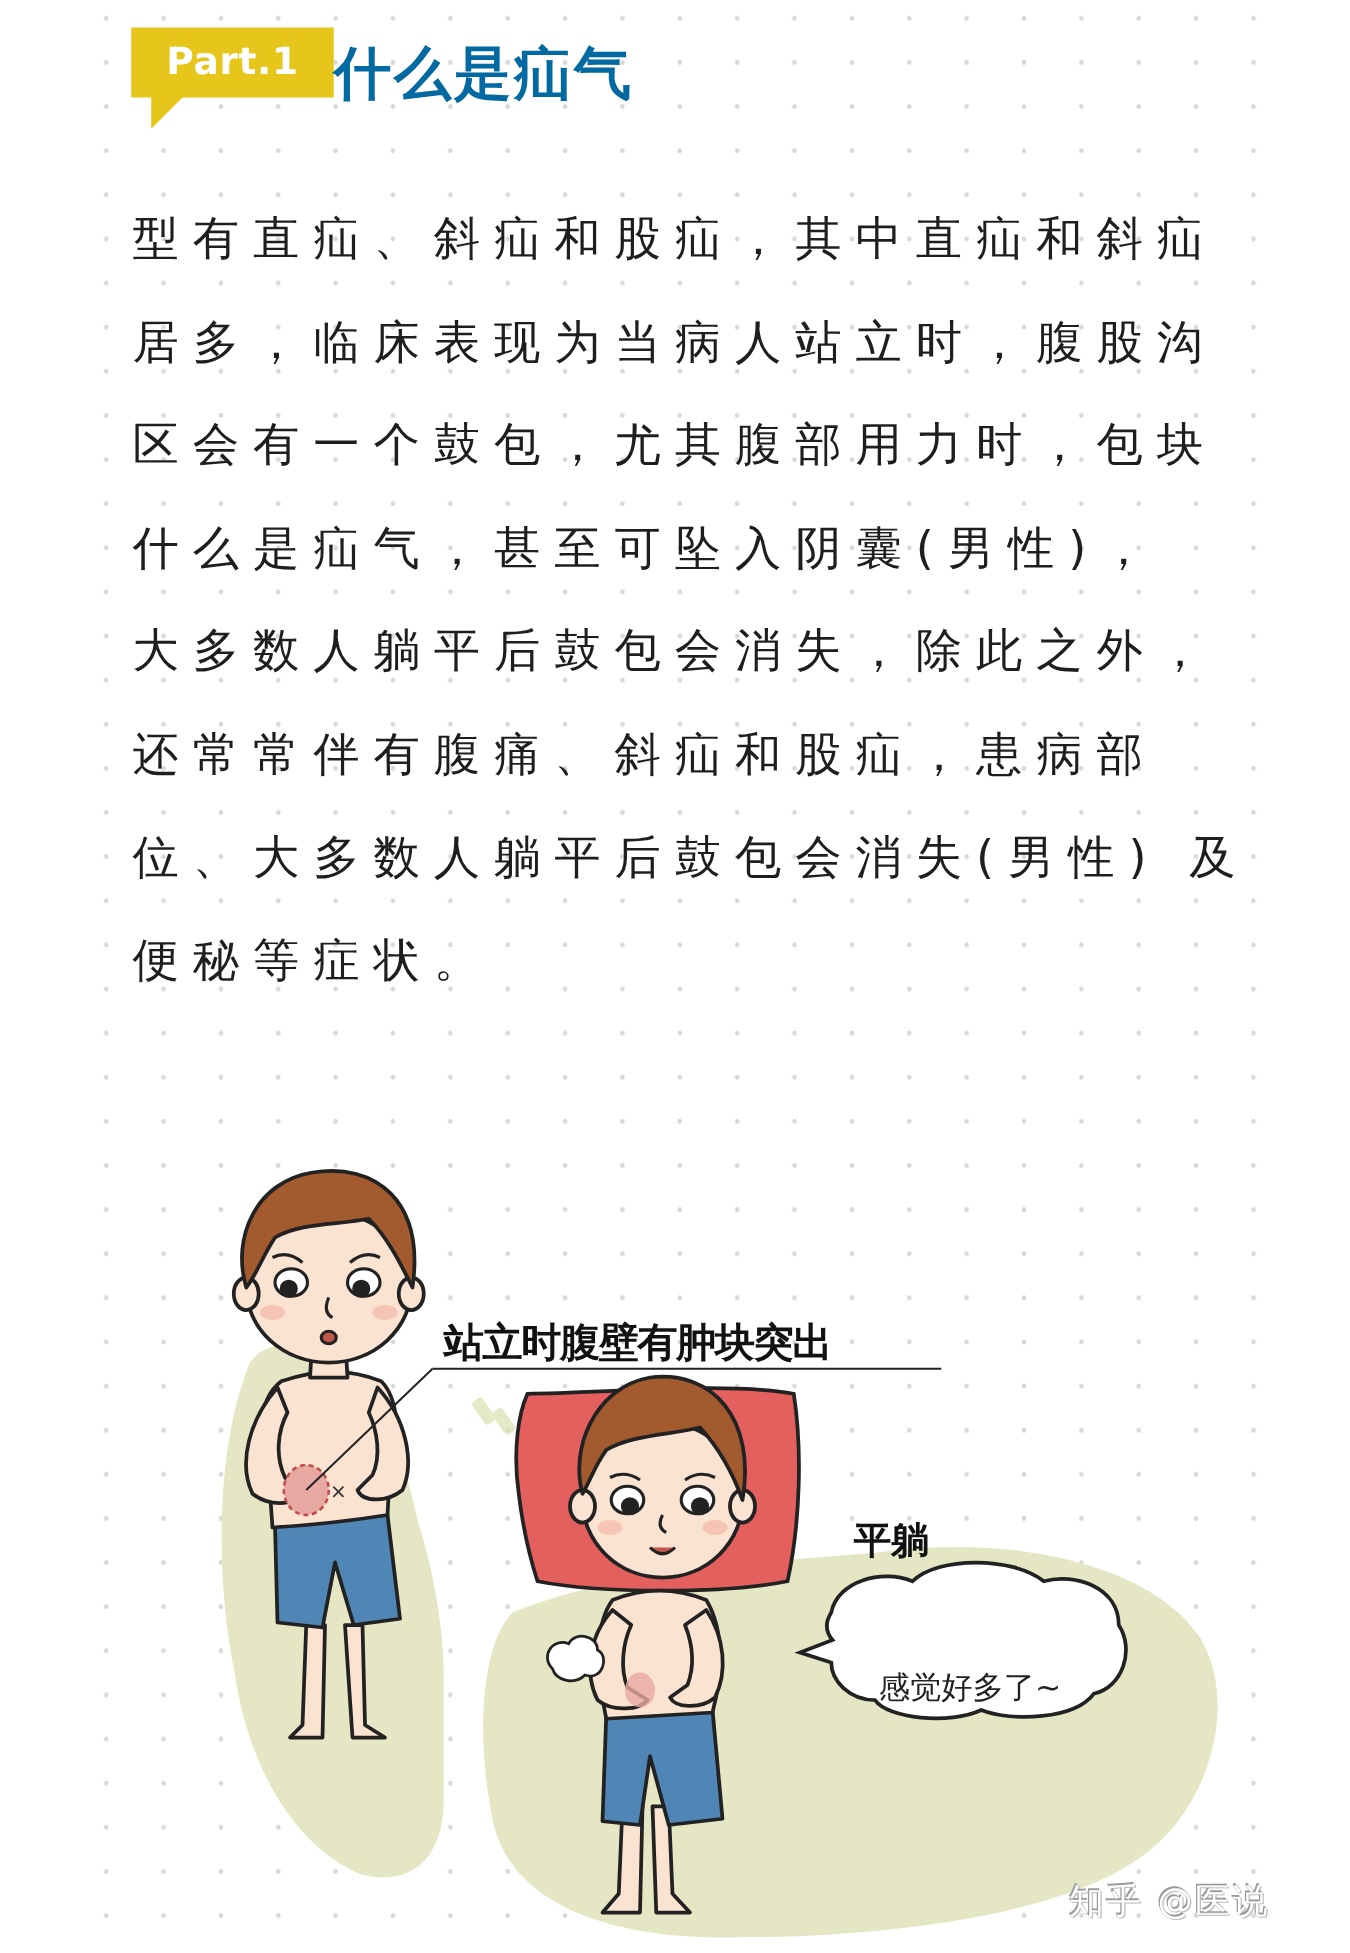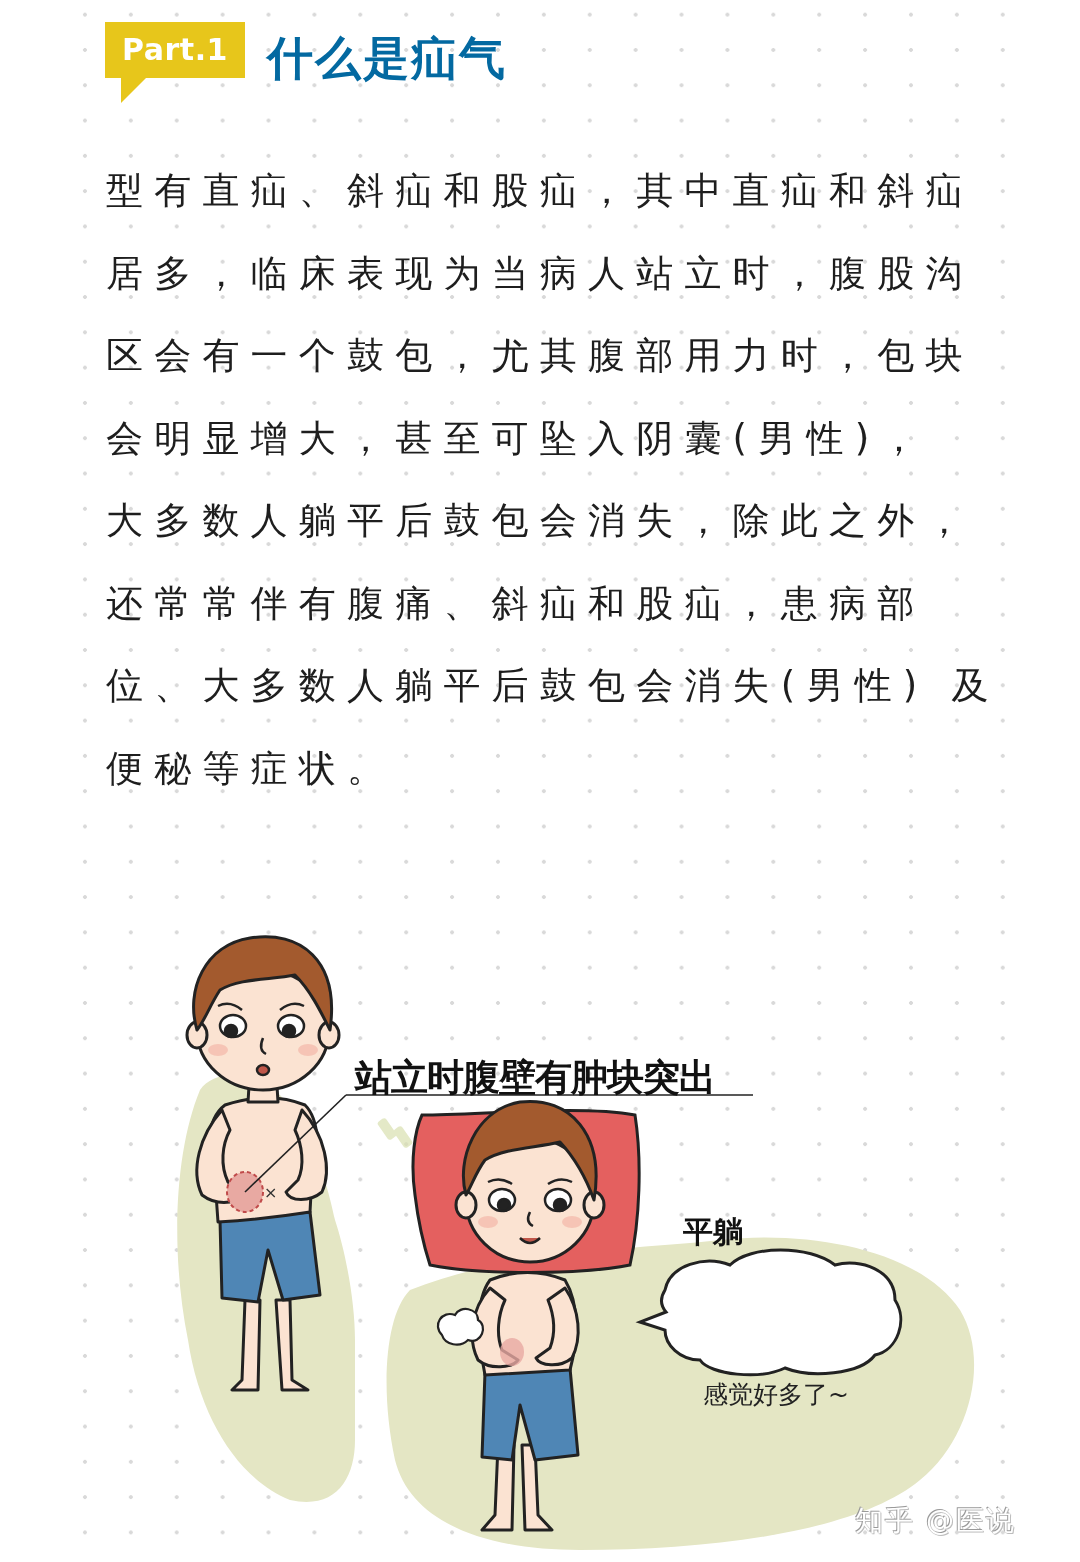--- a/index.html
+++ b/index.html
@@ -10,21 +10,21 @@
     background-size: 45.9px 35.3px;
     background-position: 62px -3px;
     font-family: "DejaVu Sans", "Liberation Sans", sans-serif;
     color:#1a1a1a;
   }
   .page-edge-mask-left { position:absolute; left:0; top:0; width:70px; height:1562px; background:#fff; }
   .page-edge-mask-right { position:absolute; left:1022px; top:0; width:58px; height:1562px; background:#fff; }
 
   .header { position:absolute; left:105px; top:22px; height:82px; }
   .badge {
-    position:absolute; left:0; top:0; width:140px; height:56px;
+    position:absolute; left:0; top:0; width:162px; height:56px;
     background:#e7c61b; color:#fff; font-weight:bold;
     font-family: "DejaVu Sans", sans-serif; font-size:30px;
     line-height:56px; text-align:center; letter-spacing:0.5px;
   }
   .badge-tail {
     position:absolute; left:16px; top:55px; width:0; height:0;
     border-top:26px solid #e7c61b; border-right:26px solid transparent;
   }
   .title {
     position:absolute; left:162px; top:6px; white-space:nowrap;
@@ -39,31 +39,31 @@
     height:82.5px; line-height:82.5px; font-size:37px; color:#1e1e1e;
     letter-spacing:11.2px; white-space:nowrap;
     font-family: "DejaVu Sans", sans-serif;
   }
   .body-line.indent { padding-left:98px; }
 
   .illustration { position:absolute; left:160px; top:920px; width:880px; height:642px; }
   .illustration svg { display:block; }
 
   .caption-standing {
-    position:absolute; left:355px; top:1053px; font-size:37px; font-weight:bold;
+    position:absolute; left:355px; top:1053px; font-size:32px; font-weight:bold;
     color:#111; letter-spacing:-1px; white-space:nowrap;
     font-family: "DejaVu Sans", sans-serif;
   }
   .caption-lying {
     position:absolute; left:655px; top:1212px; font-size:30px; font-weight:bold;
     color:#111; white-space:nowrap; font-family: "DejaVu Sans", sans-serif; margin-left: 28px;
   }
   .bubble-text {
     position:absolute; left:703px; top:1333px; font-size:25px; color:#222;
-    white-space:nowrap; font-family: "DejaVu Sans", sans-serif; margin-top: 45px;
+    white-space:nowrap; font-family: "DejaVu Sans", sans-serif;
   }
   .watermark {
     position:absolute; left:855px; top:1502px; font-size:28px; color:#ffffff;
     white-space:nowrap; letter-spacing:2px;
     text-shadow: -1px -1px 0 #9a9a9a, 1px 1px 0 #bdbdbd, 0 0 1px #888;
     font-family: "DejaVu Sans", sans-serif;
   }
 </style>
 </head>
 <body>
@@ -74,21 +74,21 @@
 <div class="header">
   <div class="badge">Part.1</div>
   <div class="badge-tail"></div>
   <div class="title">什么是疝气</div>
 </div>
 
 <div class="body-text">
   <div class="body-line">型有直疝、斜疝和股疝，其中直疝和斜疝</div>
   <div class="body-line">居多，临床表现为当病人站立时，腹股沟</div>
   <div class="body-line">区会有一个鼓包，尤其腹部用力时，包块</div>
-  <div class="body-line">会明显增大，甚至可坠入阴囊(男性)，</div>
+  <div class="body-line">什么是疝气，甚至可坠入阴囊(男性)，</div>
   <div class="body-line">大多数人躺平后鼓包会消失，除此之外，</div>
   <div class="body-line">还常常伴有腹痛、斜疝和股疝，患病部</div>
   <div class="body-line">位、大多数人躺平后鼓包会消失(男性) 及</div>
   <div class="body-line">便秘等症状。</div>
 </div>
 
 <div class="illustration">
   <svg width="880" height="642" viewBox="0 0 880 642">
 
     <path d="M40 170 C 15 230, 10 330, 28 420 C 40 500, 80 560, 130 580 C 175 590, 195 560, 195 520 L 195 420 C 195 380, 185 330, 175 300 C 165 250, 140 180, 100 160 C 75 150, 50 155, 40 170 Z" fill="#e4e6c4"></path>

